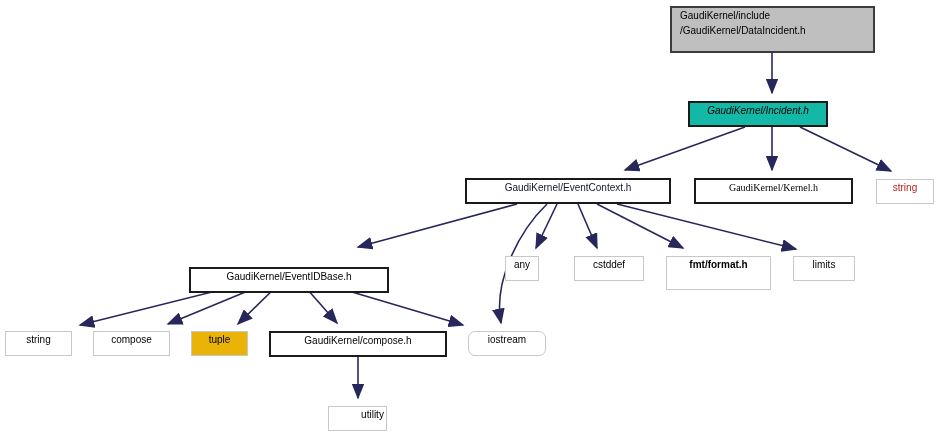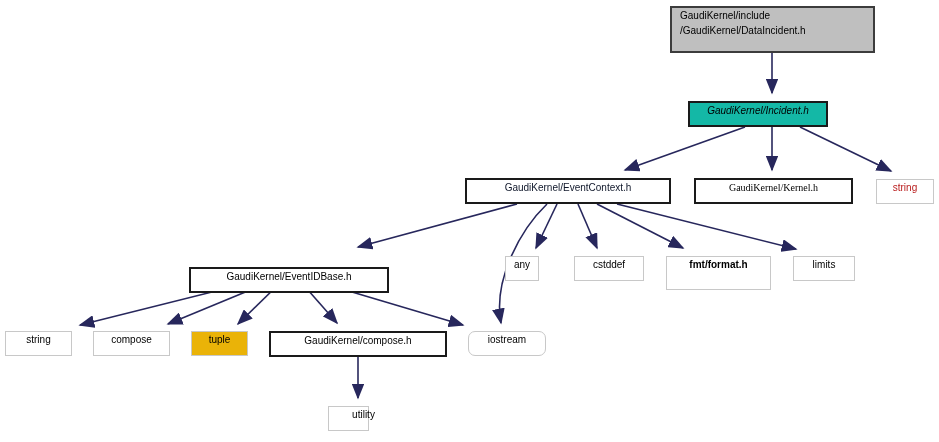--- a/index.html
+++ b/index.html
@@ -91,16 +91,16 @@
       <div class="node bold" style="left: 189px; top: 267px; width: 200px; height: 26px; border-color: rgb(26, 26, 26); background: rgb(255, 255, 255); color: rgb(0, 0, 0);"><span class="node-label">GaudiKernel/EventIDBase.h</span></div>
       <div class="node" style="left: 505px; top: 256px; width: 34px; height: 25px; border-color: rgb(200, 200, 200); background: rgb(255, 255, 255); color: rgb(0, 0, 0);"><span class="node-label">any</span></div>
       <div class="node" style="left: 574px; top: 256px; width: 70px; height: 25px; border-color: rgb(200, 200, 200); background: rgb(255, 255, 255); color: rgb(0, 0, 0);"><span class="node-label">cstddef</span></div>
       <div class="node" style="left: 666px; top: 256px; width: 105px; height: 34px; border-color: rgb(200, 200, 200); background: rgb(255, 255, 255); color: rgb(0, 0, 0); font-weight: bold;"><span class="node-label">fmt/format.h</span></div>
       <div class="node" style="left: 793px; top: 256px; width: 62px; height: 25px; border-color: rgb(200, 200, 200); background: rgb(255, 255, 255); color: rgb(0, 0, 0);"><span class="node-label">limits</span></div>
       <div class="node" style="left: 5px; top: 331px; width: 67px; height: 25px; border-color: rgb(200, 200, 200); background: rgb(255, 255, 255); color: rgb(0, 0, 0);"><span class="node-label">string</span></div>
       <div class="node" style="left: 93px; top: 331px; width: 77px; height: 25px; border-color: rgb(200, 200, 200); background: rgb(255, 255, 255); color: rgb(0, 0, 0);"><span class="node-label">compose</span></div>
       <div class="node" style="left: 191px; top: 331px; width: 57px; height: 25px; border-color: rgb(200, 200, 200); background: #eab308; color: rgb(0, 0, 0);"><span class="node-label">tuple</span></div>
       <div class="node bold" style="left: 269px; top: 331px; width: 178px; height: 26px; border-color: rgb(26, 26, 26); background: rgb(255, 255, 255); color: rgb(0, 0, 0);"><span class="node-label">GaudiKernel/compose.h</span></div>
       <div class="node" style="left: 468px; top: 331px; width: 78px; height: 25px; border-color: rgb(200, 200, 200); background: rgb(255, 255, 255); color: rgb(0, 0, 0); border-radius: 7px;"><span class="node-label">iostream</span></div>
-      <div class="node" style="left: 328px; top: 406px; width: 41px; height: 25px; border-color: rgb(200, 200, 200); background: rgb(255, 255, 255); color: rgb(0, 0, 0); padding-left: 30px;"><span class="node-label">utility</span></div>
+      <div class="node" style="left: 328px; top: 406px; width: 59px; height: 25px; border-color: rgb(200, 200, 200); background: rgb(255, 255, 255); color: rgb(0, 0, 0); padding-left: 30px;"><span class="node-label">utility</span></div>
     </div>
 
 </div>
 
 </body></html>

